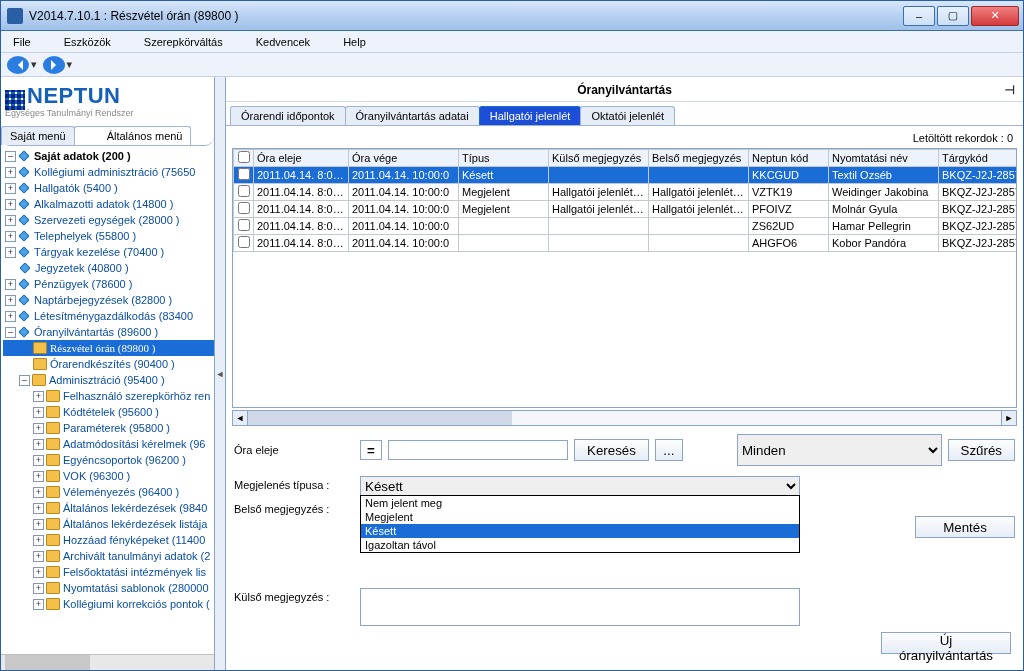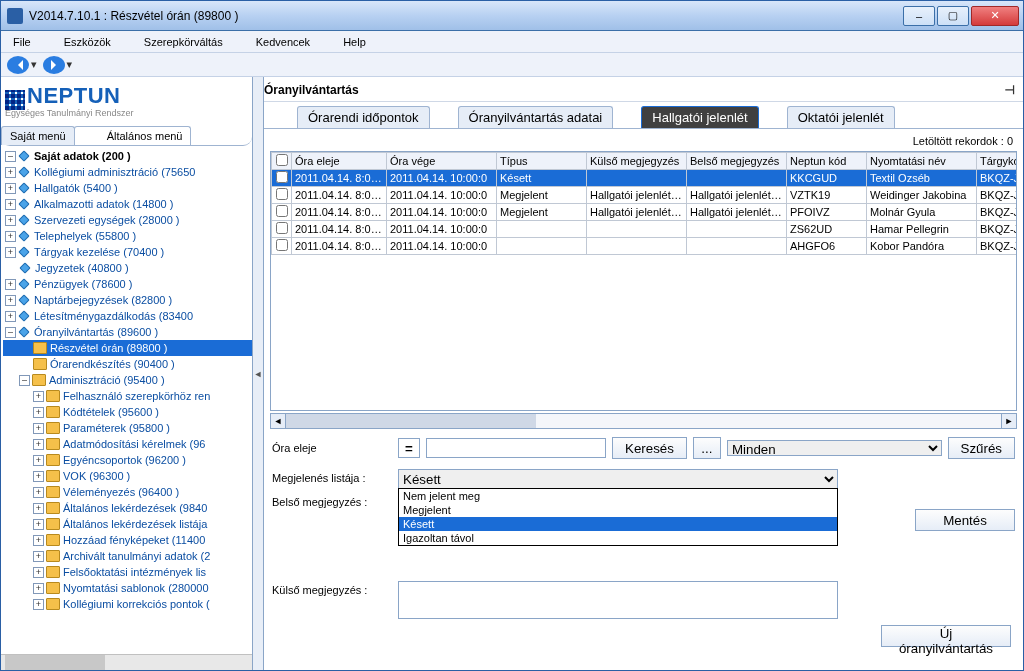--- a/index.html
+++ b/index.html
@@ -15,71 +15,71 @@
   
   .menubar { height:22px; background:#eef2fa; display:flex; align-items:center; padding:0 4px; gap:17px; border-bottom:1px solid #c5d2e6; }
   .menubar .mitem { padding:2px 8px; cursor:pointer; }
   
   .navbar { height:24px; background:#eef2fa; display:flex; align-items:center; padding:2px 6px; gap:2px; border-bottom:1px solid #c5d2e6; }
   .navbtn { width:22px; height:18px; background:#2a7de1; border-radius:50%; position:relative; }
   .navbtn::after { content:""; position:absolute; top:4px; left:6px; border:5px solid transparent; border-right-color:#fff; }
   .navbtn.fwd::after { border-right-color:transparent; border-left-color:#fff; left:8px; }
   
   .body { flex:1; display:flex; overflow:hidden; background:#fff; }
-  .left { width:252px; border-right:1px solid #8aa5c7; display:flex; flex-direction:column; background:#fff;justify-content:flex-end; }
+  .left { width:214px; border-right:1px solid #8aa5c7; display:flex; flex-direction:column; background:#fff;justify-content:flex-end; }
   .logo { padding:6px 4px; }
   .logo-main { color:#1560b8; font-weight:bold; font-size:22px; letter-spacing:0.5px; font-family:Arial; }
   .logo-sq { display:inline-block; width:20px; height:20px; background:
      repeating-linear-gradient(90deg,#1560b8 0 4px,#fff 4px 6px),
      repeating-linear-gradient(0deg,#1560b8 0 4px,#fff 4px 6px);
      background-blend-mode:multiply; vertical-align:middle; margin-right:2px;}
   .logo-sub { font-size:9px; color:#888; margin-top:-2px; }
   .left-tabs { display:flex; border-bottom:1px solid #9fb4d1; margin-top:2px;border-radius:9px; }
   .left-tab { padding:3px 8px; border:1px solid #9fb4d1; border-bottom:none; background:#e6edf7; font-size:11px; cursor:pointer; margin-right:-1px; border-radius:3px 3px 0 0; }
   .left-tab.active { background:#fff; font-weight:normal;padding-left:32px; }
   .tree { flex:1; overflow:auto; padding:2px 0 2px 2px; font-size:11px; }
   .tree-row { display:flex; align-items:center; height:16px; white-space:nowrap; padding-left:2px; cursor:pointer; }
   .tree-row .exp { width:11px; height:11px; border:1px solid #8198b8; background:#fff; display:flex; align-items:center; justify-content:center; font-size:9px; line-height:9px; margin-right:2px; color:#333; flex-shrink:0; }
   .tree-row .sp { width:14px; flex-shrink:0; }
   .tree-row .ticon { width:14px; height:12px; margin-right:3px; flex-shrink:0; background:#f5c04a; border:1px solid #b88a1e; border-radius:1px; }
   .tree-row .ticon.diamond { background:#4aa3e8; border-color:#1d6bb0; transform:rotate(45deg); width:8px; height:8px; margin:0 6px 0 2px; }
   .tree-row a { color:#0b4ea2; text-decoration:none; }
   .tree-row.bold > span.label { font-weight:bold; color:#000; }
   .tree-row.selected { background:#1a6cd6; color:#fff; }
-  .tree-row.selected a, .tree-row.selected span { color:#fff !important; }
+  .tree-row.selected a, .tree-row.selected span { color:#fff !important;font-family:Liberation Serif, serif; }
   .left-scroll { height:16px; background:#e8e8e8; border-top:1px solid #c0c0c0; display:flex; }
   .left-scroll .bar { height:100%; width:40%; background:#c8c8c8; margin-left:4px; }
   
   .splitter { width:10px; background:#e8eef7; display:flex; align-items:center; justify-content:center; cursor:col-resize; }
   .splitter span { color:#555; font-size:9px; }
   
   .right { flex:1; display:flex; flex-direction:column; background:#fff; border-left:1px solid #8aa5c7; min-width:0; }
-  .r-header { text-align:left; font-weight:bold; padding:6px 0 4px; font-size:12px; position:relative; border-bottom:1px solid #cfd8e6; }
+  .r-header { text-align:center; font-weight:bold; padding:6px 0 4px; font-size:12px; position:relative; border-bottom:1px solid #cfd8e6; }
   .r-header .pin { position:absolute; right:8px; top:6px; font-size:12px; color:#333; }
   .r-tabs { display:flex; padding:4px 4px 0; border-bottom:1px solid #9fb4d1; gap:0; }
-  .r-tab { padding:3px 10px; border:1px solid #9fb4d1; border-bottom:none; background:#e6edf7; font-size:13px; cursor:pointer; margin-right:-1px; border-radius:3px 3px 0 0;margin-left:29px; }
-  .r-tab.active { background:#404040; color:#fff; border-color:#1a6cd6; }
+  .r-tab { padding:3px 10px; border:1px solid #9fb4d1; border-bottom:none; background:#e6edf7; font-size:11px; cursor:pointer; margin-right:-1px; border-radius:3px 3px 0 0; }
+  .r-tab.active { background:#1d4ed8; color:#fff; border-color:#1a6cd6; }
   .records { text-align:right; padding:6px 10px 2px; font-size:11px; }
   .grid { margin:2px 6px 0; border:1px solid #8aa5c7; background:#fff; height:260px; overflow:auto; }
   .grid table { border-collapse:collapse; width:100%; table-layout:fixed; }
   .grid th, .grid td { border:1px solid #c0c8d4; padding:1px 3px; font-size:11px; text-align:left; overflow:hidden; text-overflow:ellipsis; white-space:nowrap; height:17px; }
   .grid th { background:#eef2fa; font-weight:normal; }
   .grid th.chk, .grid td.chk { width:18px; text-align:center; }
   .grid input[type=checkbox] { margin:0; width:12px; height:12px; }
   .grid tr.sel td { background:#1a6cd6; color:#fff; }
   .hscroll { display:flex; align-items:center; margin:2px 6px 6px; }
   .hscroll .btn { width:16px; height:16px; border:1px solid #8aa5c7; background:#e6edf7; display:flex; align-items:center; justify-content:center; font-size:9px; }
   .hscroll .track { flex:1; height:16px; border:1px solid #8aa5c7; border-left:none; border-right:none; background:#f4f6fa; position:relative; }
   .hscroll .thumb { position:absolute; left:0; top:0; height:100%; width:35%; background:#cfd8e6; }
   .searchrow { display:flex; align-items:center; gap:6px; padding:2px 8px 8px; }
   .searchrow label { width:120px; }
   .searchrow .eq { width:22px; height:20px; border:1px solid #8aa5c7; background:#fff; font-weight:bold; text-align:center; }
   .searchrow input[type=text] { height:20px; border:1px solid #8aa5c7; padding:0 3px; }
   .searchrow .search-val { width:180px; }
-  .searchrow select { height:16px; border:1px solid #8aa5c7; flex:1; }
+  .searchrow select { height:32px; border:1px solid #8aa5c7; flex:1;margin-left:48px; }
   .btn-std { height:22px; padding:0 12px; border:1px solid #8aa5c7; background:linear-gradient(#fdfdfd,#e6edf7); cursor:pointer; }
   .formrow { display:flex; align-items:flex-start; gap:6px; padding:2px 8px; }
   .formrow label { width:120px; padding-top:3px; }
   .formrow .combo { position:relative; flex:0 0 440px; }
   .formrow select.full { width:440px; height:20px; border:1px solid #8aa5c7; }
   .dropdown-list { position:absolute; top:19px; left:0; width:440px; border:1px solid #000; background:#fff; z-index:10; }
   .dropdown-list .opt { padding:1px 4px; font-size:11px; cursor:pointer; }
   .dropdown-list .opt.sel { background:#1a6cd6; color:#fff; }
   .formrow textarea { width:440px; height:38px; border:1px solid #8aa5c7; resize:none; font-family:inherit; font-size:11px; padding:2px; }
   .bottom-btns { display:flex; justify-content:flex-end; gap:8px; padding:4px 12px 8px; }
@@ -452,21 +452,21 @@
         <input type="text" class="search-val" style="">
         <button class="btn-std">Keresés</button>
         <button class="btn-std" style="width:28px;padding:0;">...</button>
         <select>
           <option>Minden</option>
         </select>
         <button class="btn-std">Szűrés</button>
       </div>
 
       <div class="formrow">
-        <label>Megjelenés listája :</label>
+        <label>Megjelenés típusa :</label>
         <div class="combo">
           <select class="full">
             <option>Késett</option>
           </select>
           <div class="dropdown-list">
             <div class="opt">Nem jelent meg</div>
             <div class="opt">Megjelent</div>
             <div class="opt sel">Késett</div>
             <div class="opt">Igazoltan távol</div>
           </div>

